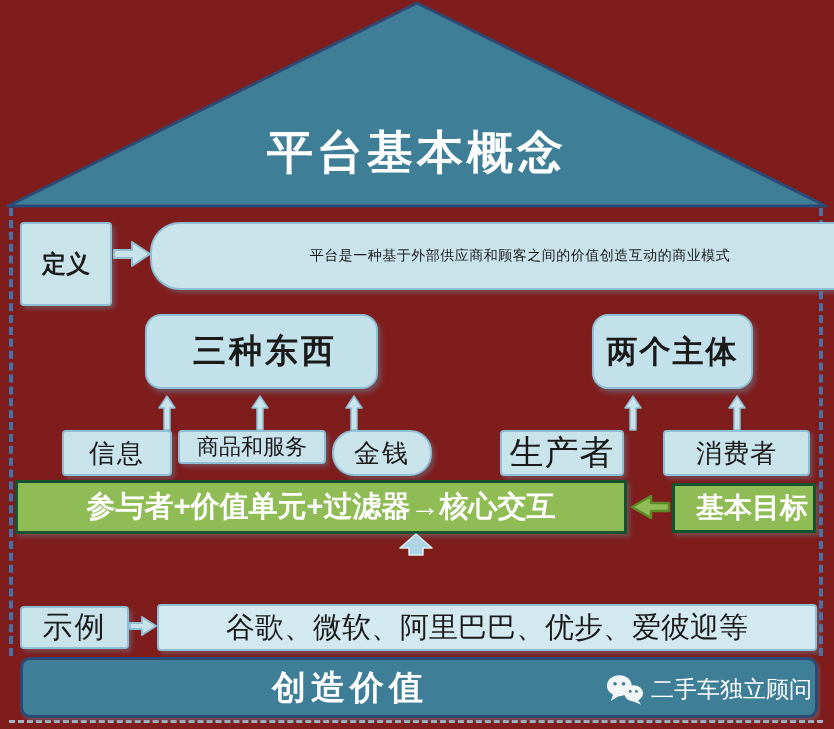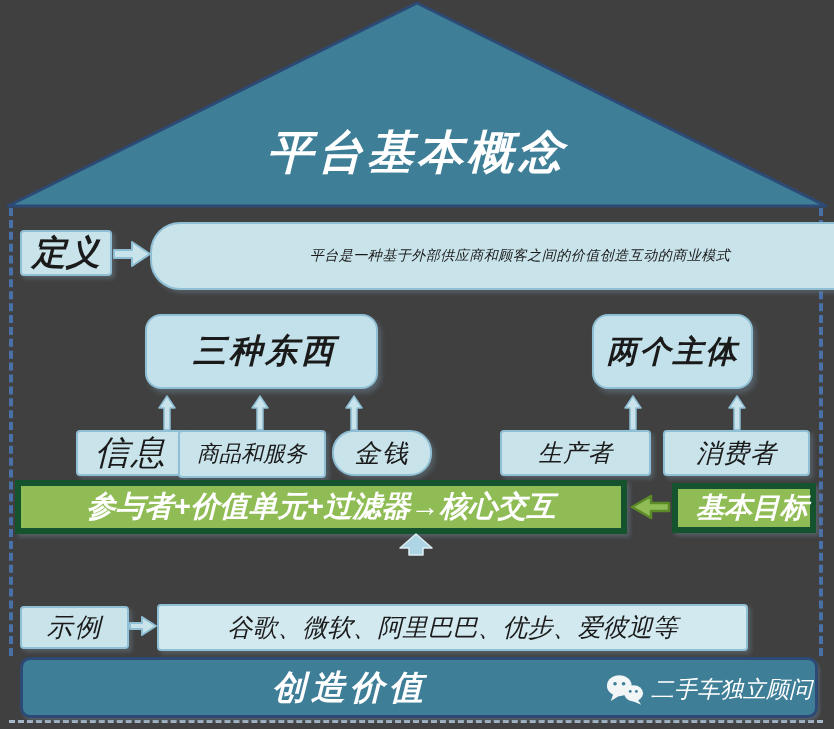--- a/index.html
+++ b/index.html
@@ -1,21 +1,20 @@
 <!DOCTYPE html>
 <html><head>
 <meta charset="utf-8">
 <style>
   * { margin:0; padding:0; box-sizing:border-box; }
   html,body { background:#ffffff; }
   body { font-family:"Liberation Sans","DejaVu Sans",sans-serif; }
   #stage {
-    position:relative; width:834px; height:729px; background:#404040;
+    position:relative; width:834px; height:729px; background:#7f1d1d;
     overflow:hidden;
-    font-style:italic;
   }
   
   #roof-svg { position:absolute; left:0; top:0; }
   #roof-title {
     position:absolute; left:0; top:122px; width:834px; text-align:center;
     font-size:46px; font-weight:700; color:#ffffff; letter-spacing:4px;
   }
   
   #frame-sides {
     position:absolute; left:9px; top:208px; width:814px; height:448px;
@@ -32,39 +31,39 @@
     display:flex; align-items:center; justify-content:center;
     color:#1a1a1a;
   }
   .roundbox {
     position:absolute; background:#c3e1ea; border:2px solid #8fbfd4;
     border-radius:16px; box-shadow:3px 4px 5px rgba(110,130,145,.5);
     display:flex; align-items:center; justify-content:center;
     color:#1a1a1a; font-weight:600;
   }
   .greenbox {
-    position:absolute; background:#8fbc55; border:6px solid #14532d;
+    position:absolute; background:#8fbc55; border:3px solid #14532d;
     box-shadow:3px 3px 4px rgba(110,130,145,.45);
     display:flex; align-items:center; justify-content:center;
     color:#ffffff; font-weight:600;
   }
-  #def-label   { left:20px;  top:222px; width:92px;  height:46px; font-size:34px; font-weight:600;margin-top:8px; }
+  #def-label   { left:20px;  top:222px; width:92px;  height:84px; font-size:24px; font-weight:600; }
   #def-box     { left:150px; top:222px; width:740px; height:68px; font-size:14px; letter-spacing:.5px;border-radius:30px; }
   #three-things{ left:145px; top:314px; width:233px; height:75px; font-size:33px; letter-spacing:3px;padding-left:7px; }
   #two-subjects{ left:592px; top:314px; width:161px; height:75px; font-size:31px; letter-spacing:2px; }
-  #item-info   { left:76px;  top:430px; width:110px; height:46px; font-size:34px; letter-spacing:2px; }
-  #item-goods  { left:178px; top:430px; width:148px; height:48px; font-size:22px; }
+  #item-info   { left:62px;  top:430px; width:110px; height:46px; font-size:26px; letter-spacing:2px; }
+  #item-goods  { left:178px; top:430px; width:148px; height:34px; font-size:22px; }
   #item-money  { left:332px; top:430px; width:100px; height:46px; font-size:26px; letter-spacing:2px;border-radius:22px; }
-  #item-producer { left:500px; top:430px; width:151px; height:46px; font-size:24px; letter-spacing:1px; }
+  #item-producer { left:500px; top:430px; width:124px; height:46px; font-size:34px; letter-spacing:1px; }
   #item-consumer { left:663px; top:430px; width:147px; height:46px; font-size:26px; letter-spacing:1px; }
   #core-box    { left:15px;  top:480px; width:612px; height:54px; font-size:29px; }
   #goal-box    { left:672px; top:483px; width:144px; height:50px; font-size:28px;padding-left:16px; }
   #keyfunc-box { left:15px;  top:555px; width:801px; height:40px; font-size:25px; }
-  #example-label { left:20px; top:606px; width:109px; height:43px; font-size:26px; letter-spacing:2px; }
-  #example-box { left:157px; top:604px; width:591px; height:47px; font-size:25px; background:#d3e9f0; }
+  #example-label { left:20px; top:606px; width:109px; height:43px; font-size:30px; letter-spacing:2px; }
+  #example-box { left:157px; top:604px; width:660px; height:47px; font-size:29px; background:#d3e9f0; }
   
   #footer-bar {
     position:absolute; left:20px; top:657px; width:798px; height:61px;
     background:#3e7e97; border:3px solid #2c4a75; border-radius:10px;
     box-shadow:2px 3px 3px rgba(110,130,145,.4);
   }
   #footer-text {
     position:absolute; left:0; top:665px; width:664px; text-align:center;
     font-size:34px; font-weight:700; color:#ffffff; letter-spacing:5px;padding-left:36px;
   }

